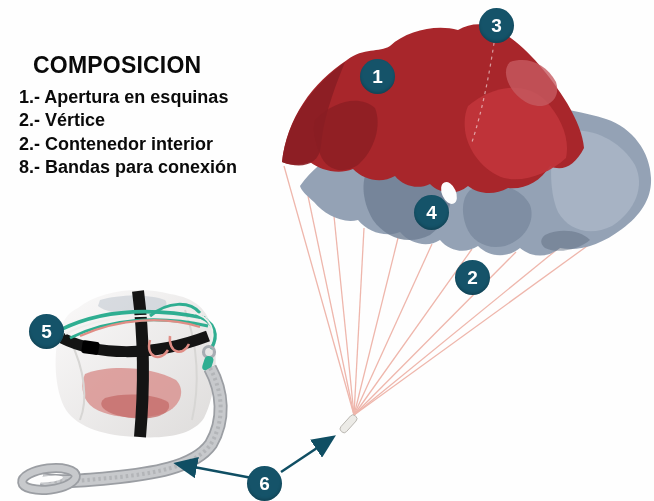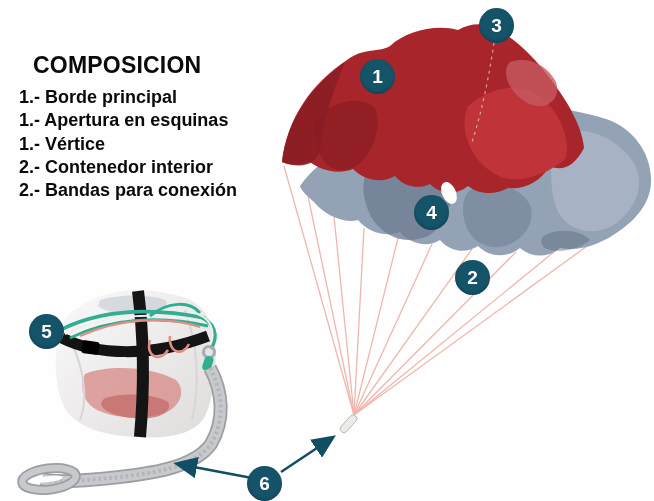--- a/index.html
+++ b/index.html
@@ -184,25 +184,24 @@
 
     <g fill="none" stroke-width="2.4" stroke="#0f4e63">
       <path d="M252,478 L178,464" marker-end="url(#ah)"></path>
       <path d="M281,472 L332,438" marker-end="url(#ah)"></path>
     </g>
   </svg>
 
   <h1 class="page-title">COMPOSICION</h1>
 
   <div class="legend">
-    <div>1.- Borde principal</div>
     <div>1.- Apertura en esquinas</div>
-    <div>1.- Vértice</div>
+    <div>2.- Vértice</div>
     <div>2.- Contenedor interior</div>
-    <div>2.- Bandas para conexión</div>
+    <div>8.- Bandas para conexión</div>
   </div>
 
   <div class="marker" style="left:360px;top:59px">
       <span>1</span>
     </div>
   <div class="marker" style="left:455px;top:260px">
       <span>2</span>
     </div>
   <div class="marker" style="left:479px;top:8px">
       <span>3</span>

